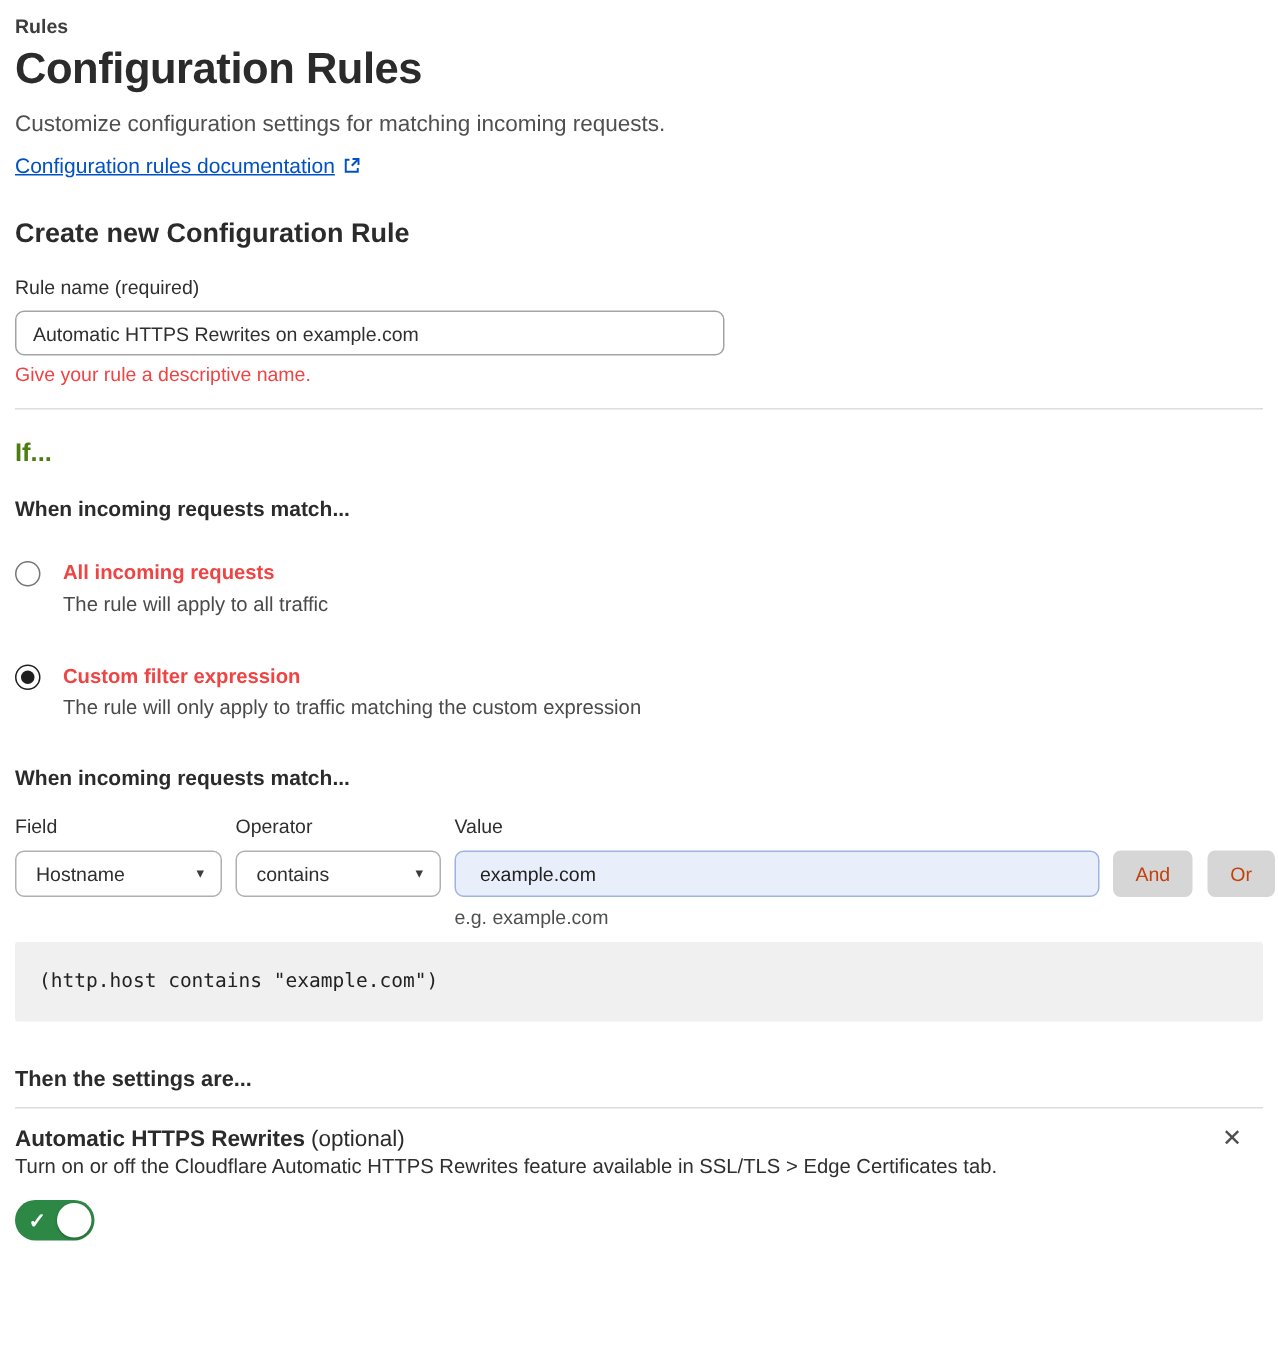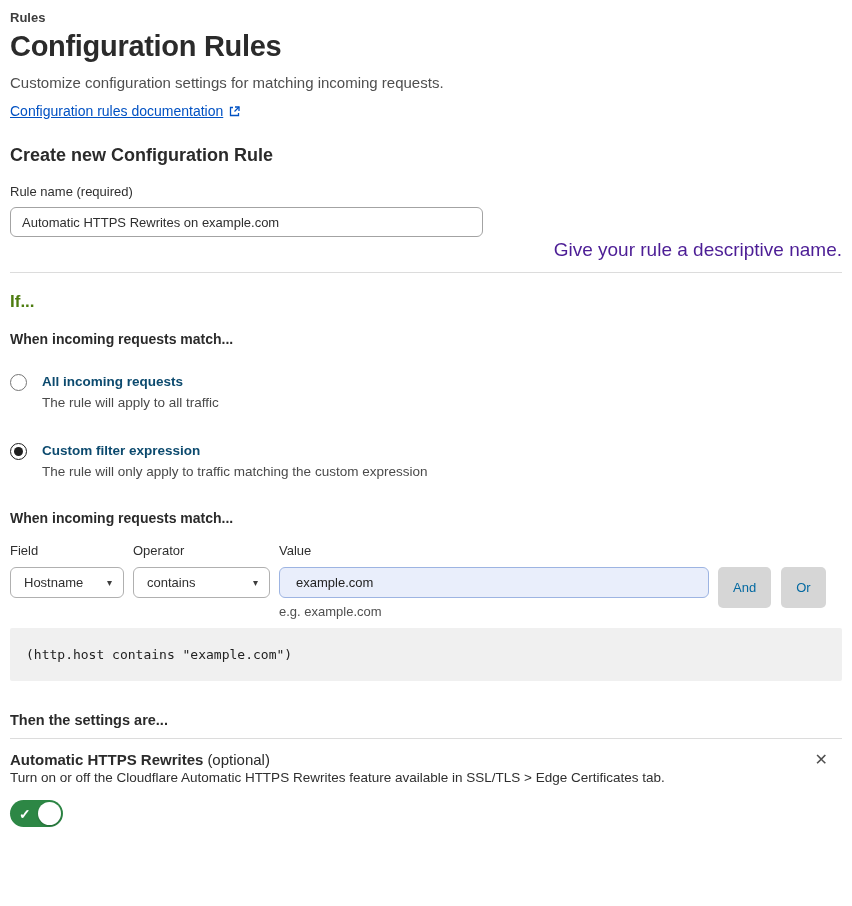--- a/index.html
+++ b/index.html
@@ -24,64 +24,64 @@
 
   
   .create-heading { margin-top: 25px; font-size: 18px; line-height: 21px; font-weight: 700; color: #2b2b2b; }
   .input-label { margin-top: 18px; font-size: 13px; line-height: 15px; color: #2f2f2f; display: block; }
   .rule-name-input {
     margin-top: 8px; width: 473px; height: 30px;
     border: 1px solid #a3a3a3; border-radius: 6px;
     padding: 0 11px; font-size: 13px; color: #2f2f2f;
     font-family: "Liberation Sans", sans-serif; background: #fff;
   }
-  .input-help { margin-top: 5px; font-size: 19px; line-height: 15px; color: #4c1d95; text-align: right; }
+  .input-help { margin-top: 5px; font-size: 13px; line-height: 15px; color: #ef4444; }
 
   .divider { border: none; border-top: 1px solid #dcdcdc; margin-top: 15px; }
 
   
   .if-heading { margin-top: 19px; font-size: 17px; line-height: 20px; font-weight: 700; color: #4d7c0f; }
   .match-heading { margin-top: 19px; font-size: 14px; line-height: 16px; font-weight: 700; color: #2b2b2b; }
   .radio-group { margin-top: 27px; }
   .radio-option { display: flex; gap: 15px; cursor: pointer; }
   .radio-option + .radio-option { margin-top: 32px; }
   .radio-circle {
     width: 17px; height: 17px; border: 1px solid #767676; border-radius: 50%;
     flex: none; margin-top: 0; position: relative; background: #fff;
   }
   .radio-option.on .radio-circle { border-color: #1f1f1f; }
   .radio-option.on .radio-circle::after {
     content: ""; position: absolute; inset: 3px; border-radius: 50%; background: #1f1f1f;
   }
-  .radio-label { font-size: 13.5px; line-height: 16px; font-weight: 700; color: #0c4a6e; }
+  .radio-label { font-size: 13.5px; line-height: 16px; font-weight: 700; color: #ef4444; }
   .radio-desc { margin-top: 5px; font-size: 13.5px; line-height: 16px; color: #4a4a4a; }
 
   
   .match-heading-2 { margin-top: 30px; }
   .fields-row { display: flex; gap: 9px; margin-top: 17px; align-items: flex-start; }
   .fcol-label { font-size: 13px; line-height: 15px; color: #2f2f2f; display: block; }
   .select {
     margin-top: 9px; height: 31px; border: 1px solid #b0b0b0; border-radius: 6px;
     display: flex; align-items: center; justify-content: space-between;
     padding: 0 11px 0 13px; font-size: 13px; color: #2f2f2f; background: #fff; cursor: pointer;
   }
-  .select-field { width: 114px; }
+  .select-field { width: 138px; }
   .select-operator { width: 137px; }
   .value-input {
     margin-top: 9px; width: 430px; height: 31px;
     border: 1px solid #9db4e2; background: #e9eefb; border-radius: 6px;
     padding: 0 16px; font-size: 13px; color: #222;
     font-family: "Liberation Sans", sans-serif;
   }
   .caret { font-size: 10px; color: #3d3d3d; line-height: 1; }
   .value-help { margin-top: 6px; font-size: 13px; color: #4f4f4f; }
   .andor { display: flex; gap: 10px; margin-top: 24px; }
   .gray-btn {
-    height: 41px; padding: 0 15px; background: #d6d6d6; border: none; border-radius: 5px;
-    font-size: 13px; color: #0369a1; font-family: "Liberation Sans", sans-serif; cursor: pointer;
+    height: 31px; padding: 0 15px; background: #d6d6d6; border: none; border-radius: 5px;
+    font-size: 13px; color: #c2410c; font-family: "Liberation Sans", sans-serif; cursor: pointer;
   }
 
   
   .preview-row { display: flex; justify-content: space-between; align-items: baseline; margin-top: 29px; }
   .preview-label { font-size: 13px; color: #2f2f2f; }
   .edit-link { font-size: 13px; }
   .code-block {
     margin-top: 9px; background: #f0f0f0; border-radius: 2px;
     padding: 19px 16px; font-family: "DejaVu Sans Mono", monospace;
     font-size: 13px; color: #222;

